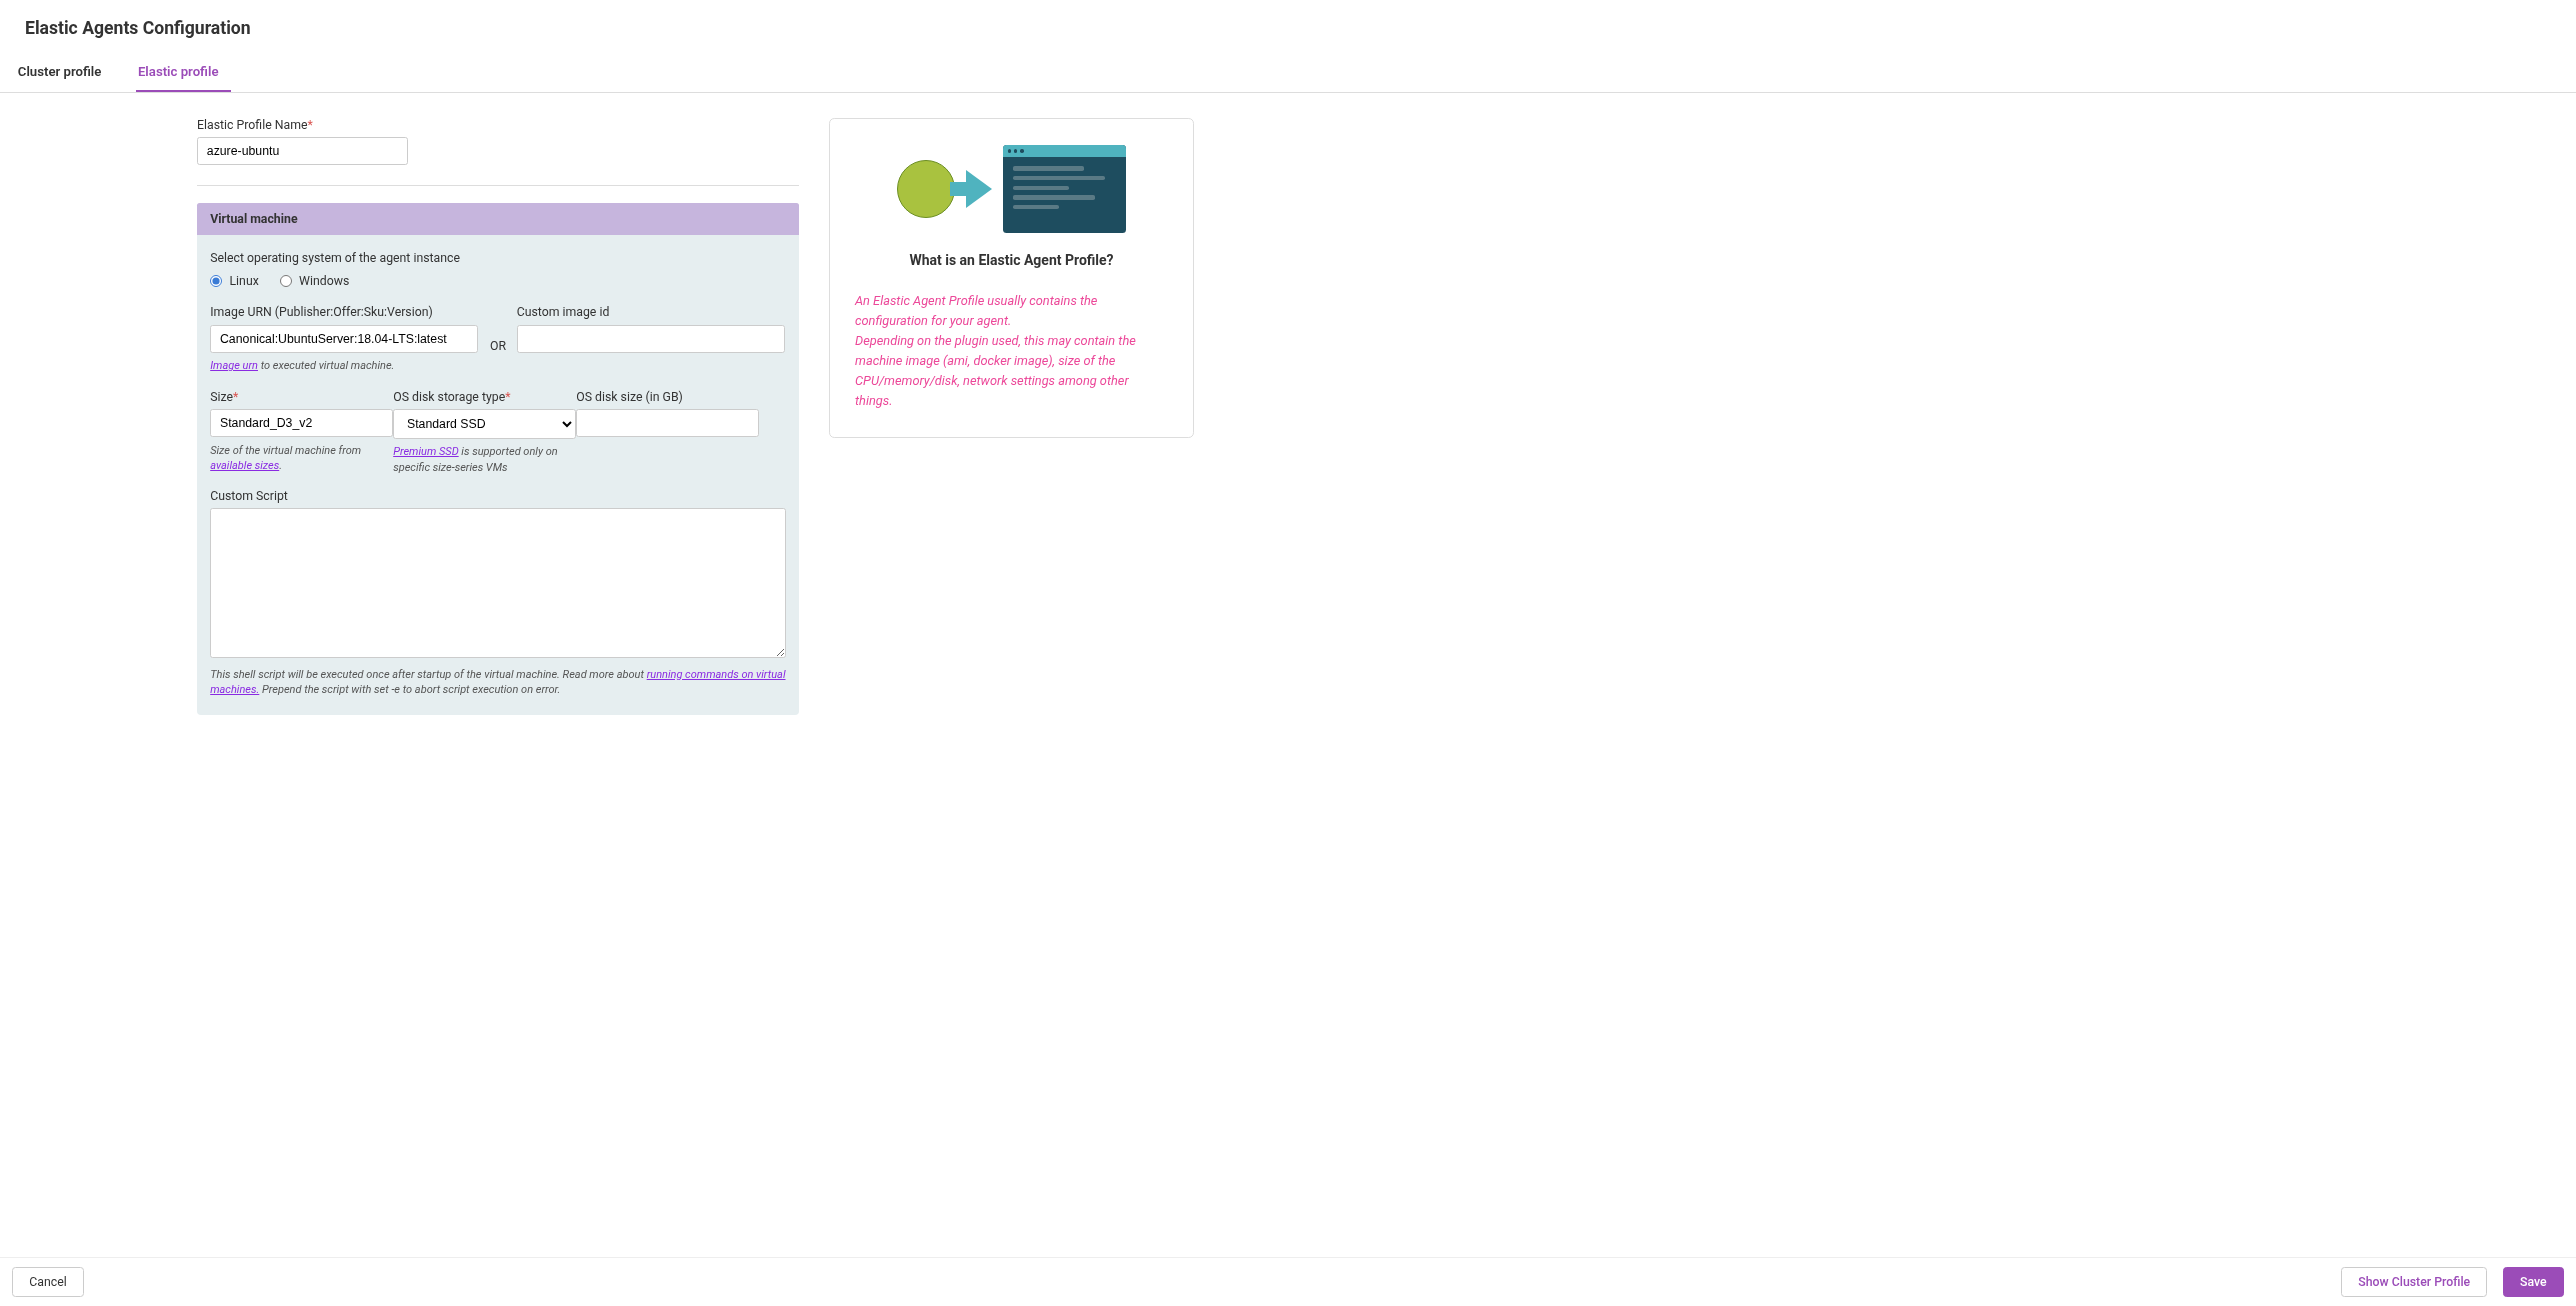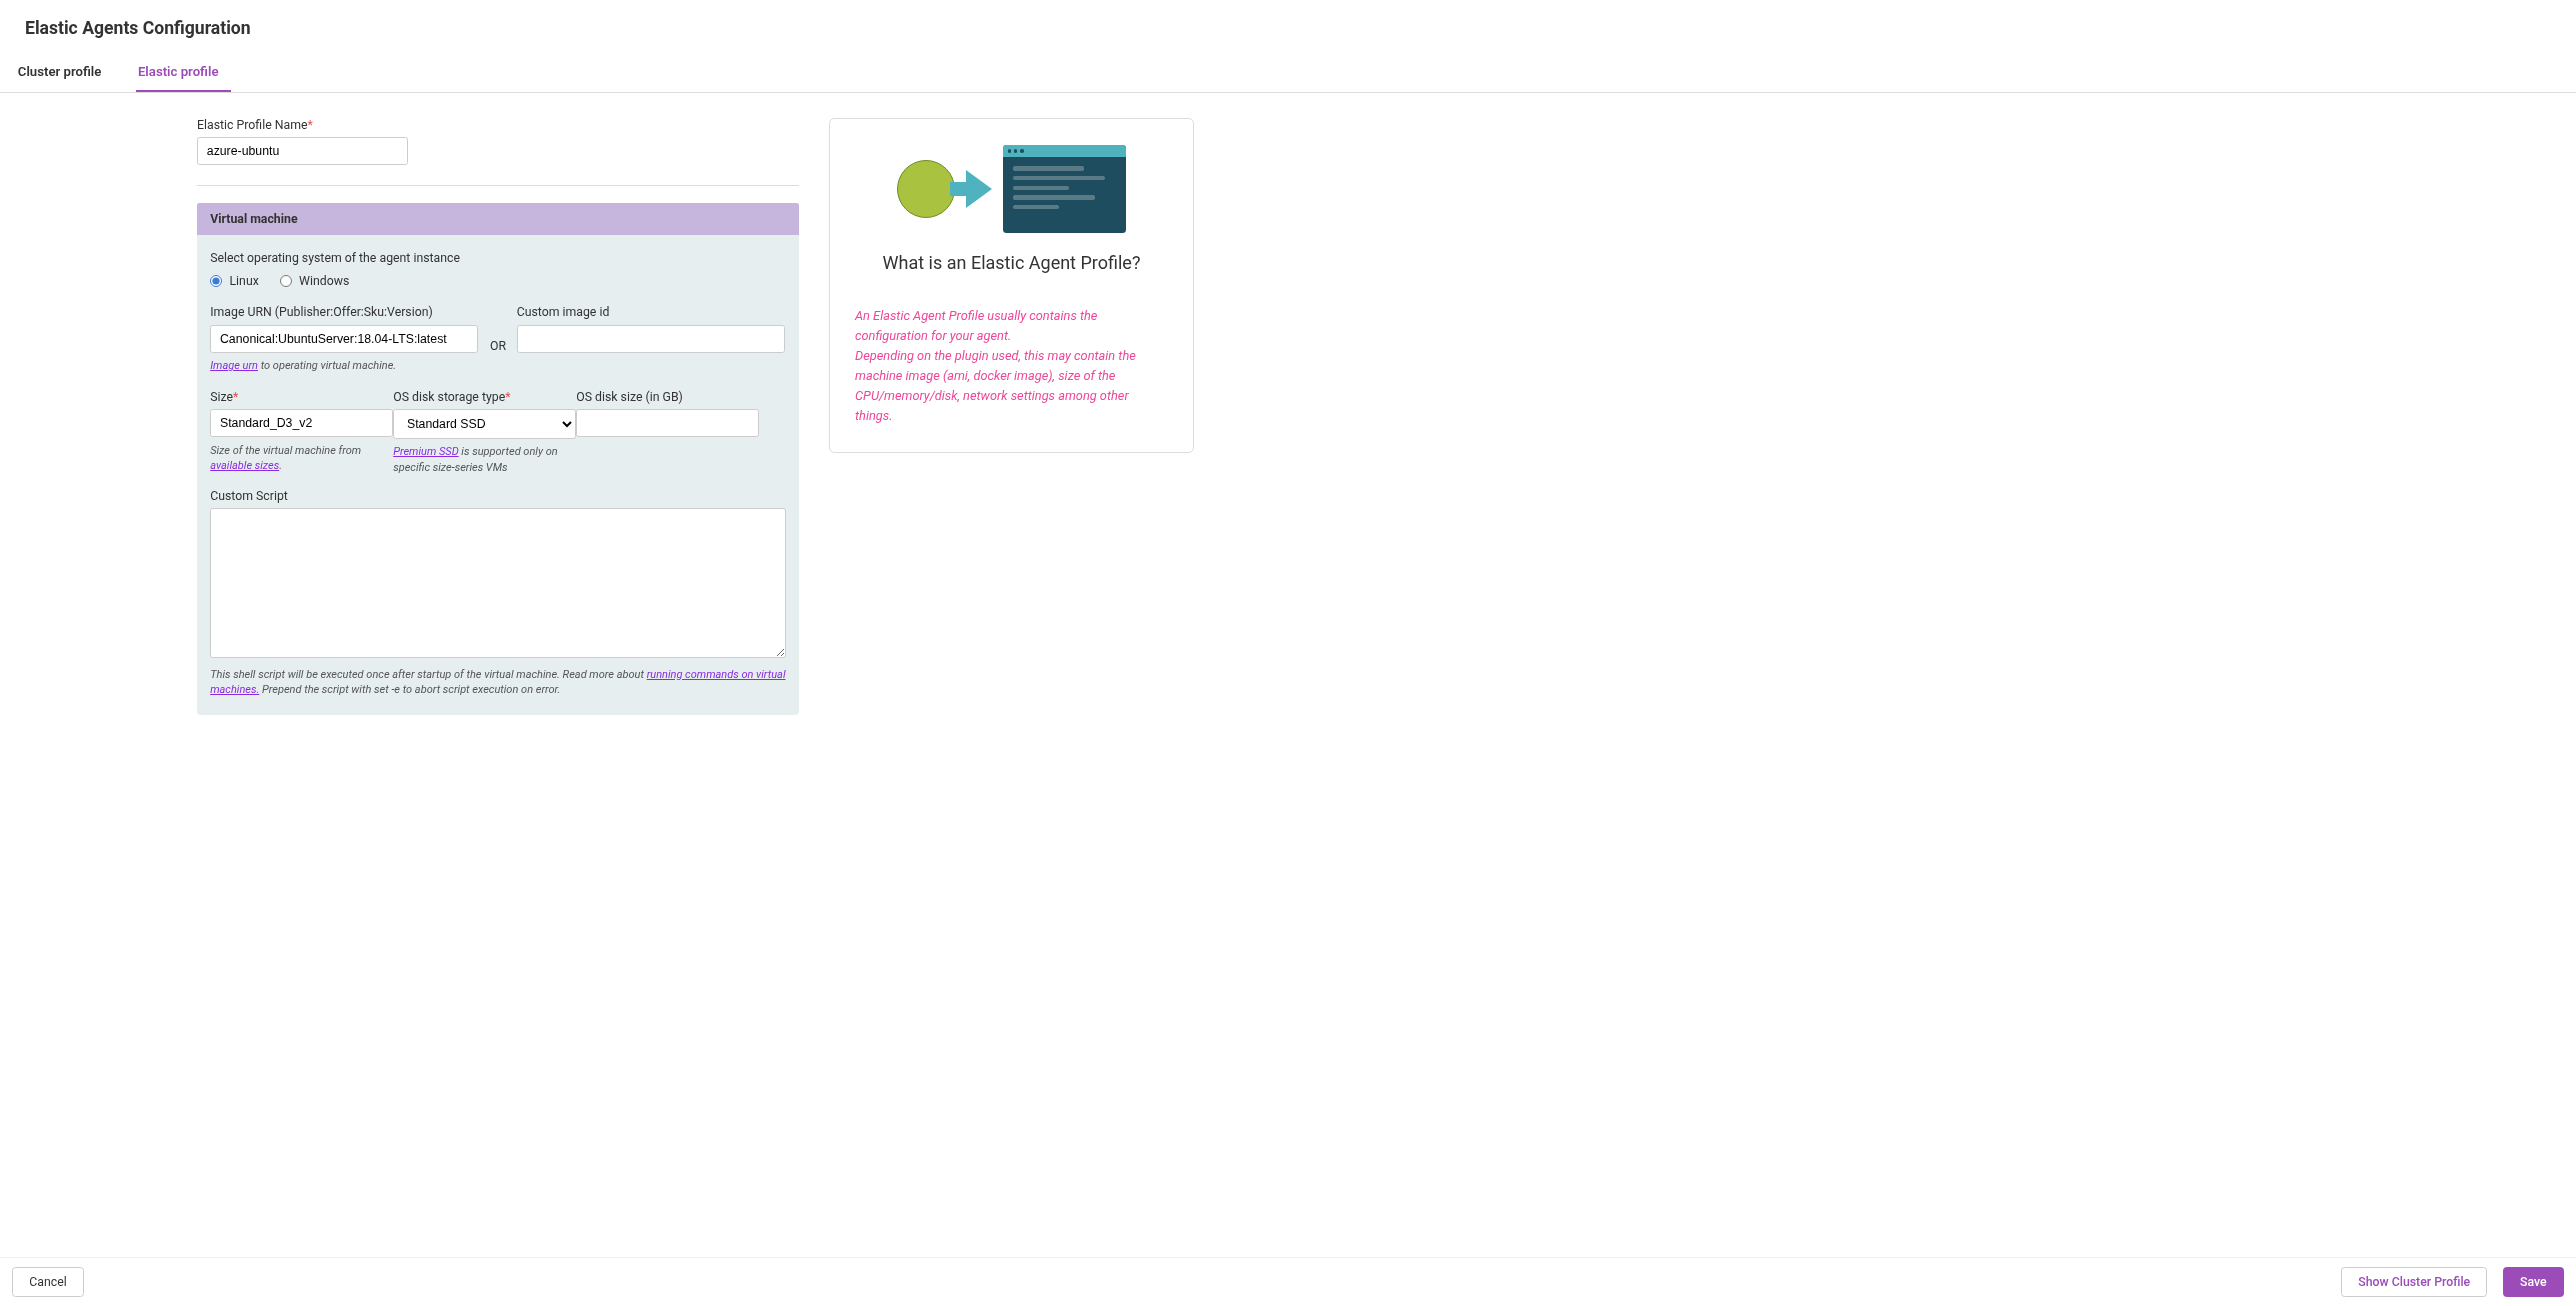--- a/index.html
+++ b/index.html
@@ -244,23 +244,23 @@
       padding: 8.8px 10.6px;
     }
     .wline {
       height: 4.4px;
       background: #5a7a85;
       border-radius: 1.8px;
       margin-bottom: 5.3px;
     }
     .info-title {
       text-align: center;
-      font-weight: 400;
-      font-size: 18px;
-      margin-bottom: 33px;
+      font-weight: 700;
+      font-size: 14px;
+      margin-bottom: 23px;
       color: #333;
     }
     .info-text {
       font-size: 12.8px;
       line-height: 1.55;
       color: #ec4899;
       font-style: italic;
     }
     .footer-bar {
       position: fixed;
@@ -342,21 +342,21 @@
             <input type="radio" name="os" style="">
             <span>Windows</span>
           </label>
         </div>
 
         <div class="two-col-or">
           <div class="col">
             <label class="form-label">Image URN (Publisher:Offer:Sku:Version)</label>
             <input type="text" class="text-input" value="Canonical:UbuntuServer:18.04-LTS:latest" style="">
             <div class="help-text">
-              <a class="help-link">Image urn</a><span> to operating virtual machine.</span>
+              <a class="help-link">Image urn</a><span> to executed virtual machine.</span>
             </div>
           </div>
           <div class="or-sep">OR</div>
           <div class="col right">
             <label class="form-label">Custom image id</label>
             <input type="text" class="text-input" value="" style="">
           </div>
         </div>
 
         <div class="three-col">

